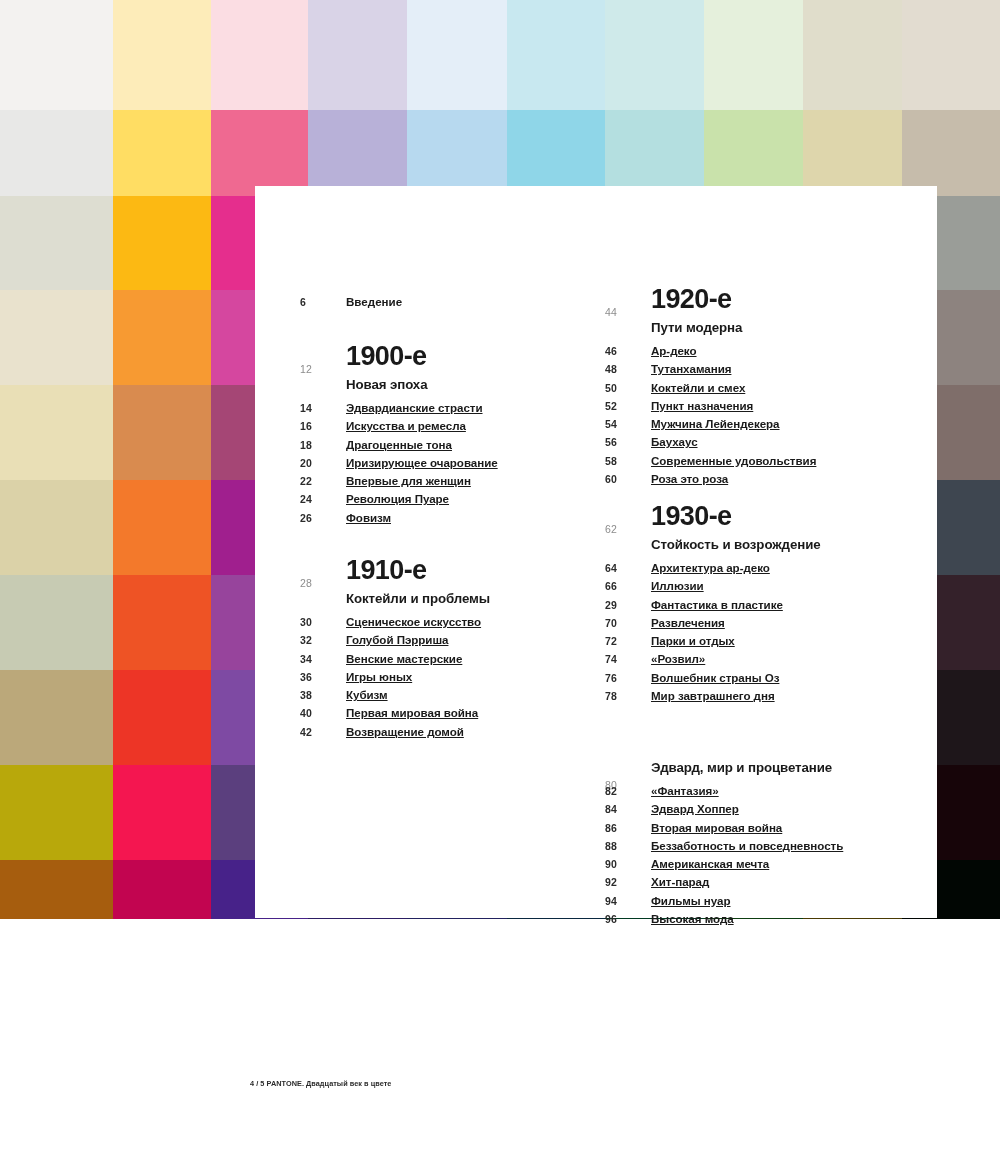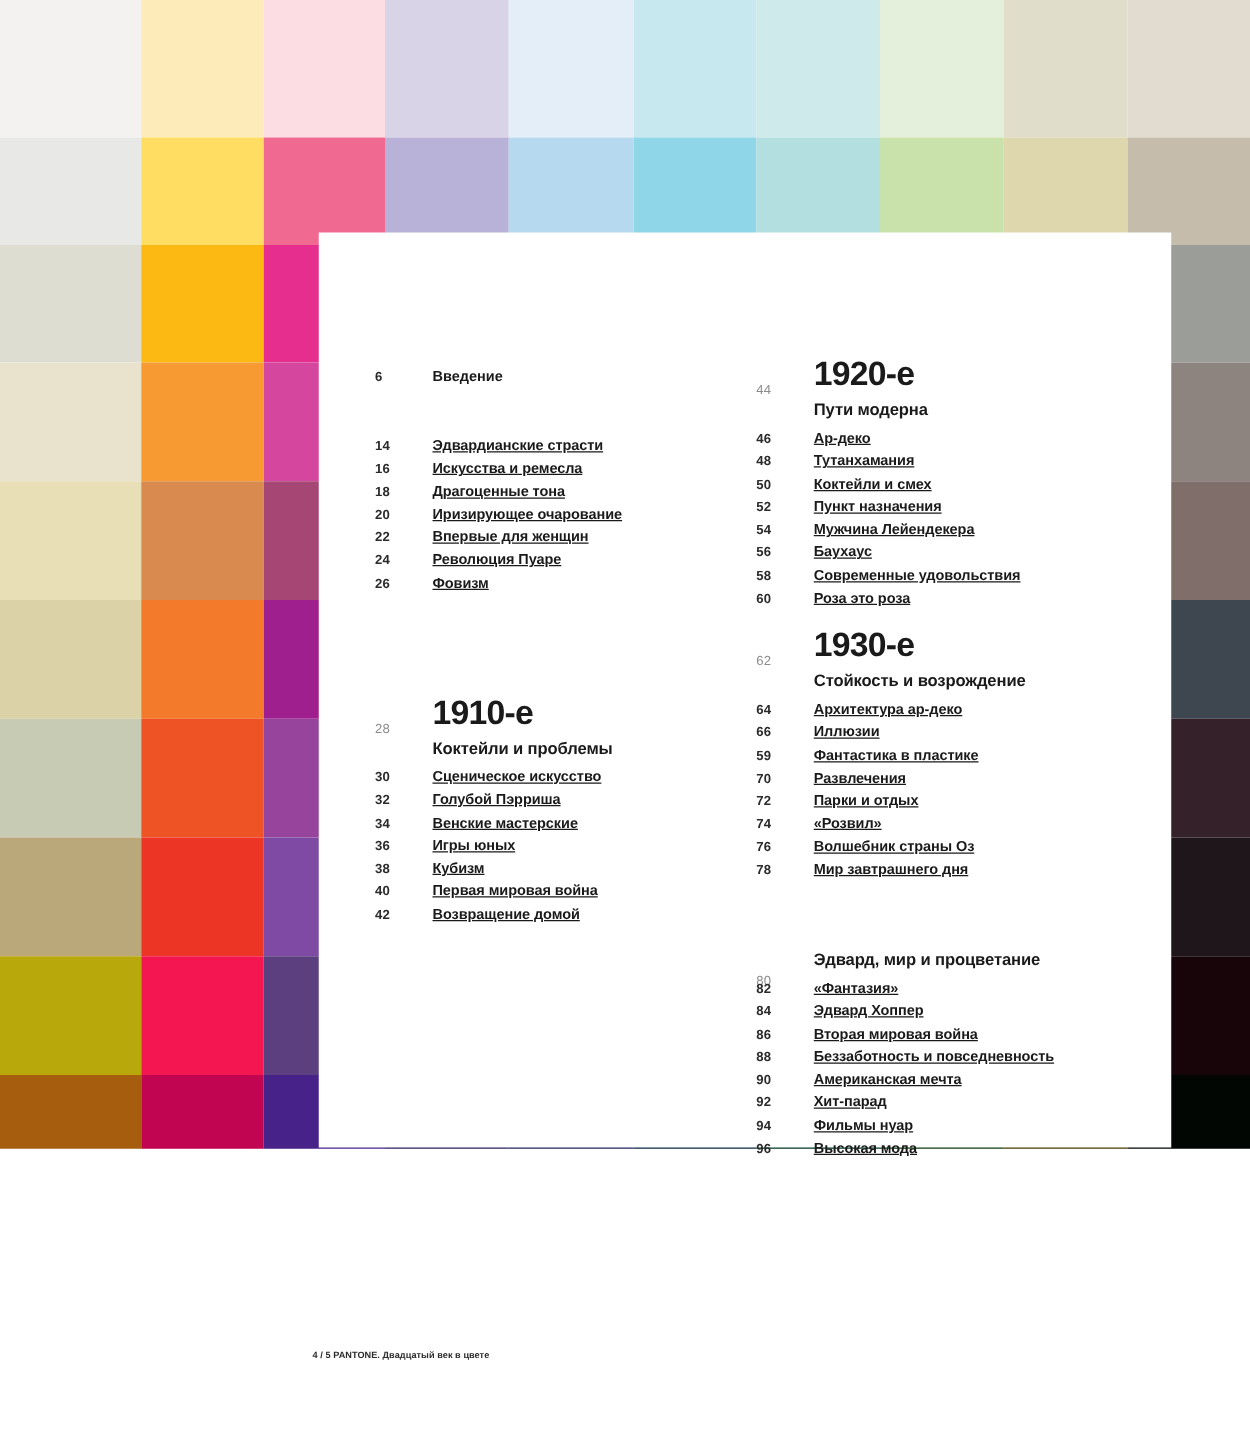--- a/index.html
+++ b/index.html
@@ -195,20 +195,25 @@
 
   <div id="content-card"></div>
 
   <div id="toc">
     <div class="toc-col" id="col-left">
         <div class="intro" style="position: absolute; left: 0px; top: 107px;">
           <span class="num">6</span>
           <span class="label">Введение</span>
         </div>
         <div class="group" style="position: absolute; left: 0px; top: 157px;">
+          <div class="decade">
+            <span class="decade-num" style="top: 20px;">12</span>
+            <div class="decade-title">1900-е</div>
+            <div class="decade-sub">Новая эпоха</div>
+          </div>
           <div class="entries">
             <div class="entry">
               <span class="num">14</span>
               <span class="label">Эдвардианские страсти</span>
             </div>
             <div class="entry">
               <span class="num">16</span>
               <span class="label">Искусства и ремесла</span>
             </div>
             <div class="entry">
@@ -322,21 +327,21 @@
           <div class="entries">
             <div class="entry">
               <span class="num">64</span>
               <span class="label">Архитектура ар-деко</span>
             </div>
             <div class="entry">
               <span class="num">66</span>
               <span class="label">Иллюзии</span>
             </div>
             <div class="entry">
-              <span class="num">59</span>
+              <span class="num">29</span>
               <span class="label">Фантастика в пластике</span>
             </div>
             <div class="entry">
               <span class="num">70</span>
               <span class="label">Развлечения</span>
             </div>
             <div class="entry">
               <span class="num">72</span>
               <span class="label">Парки и отдых</span>
             </div>

